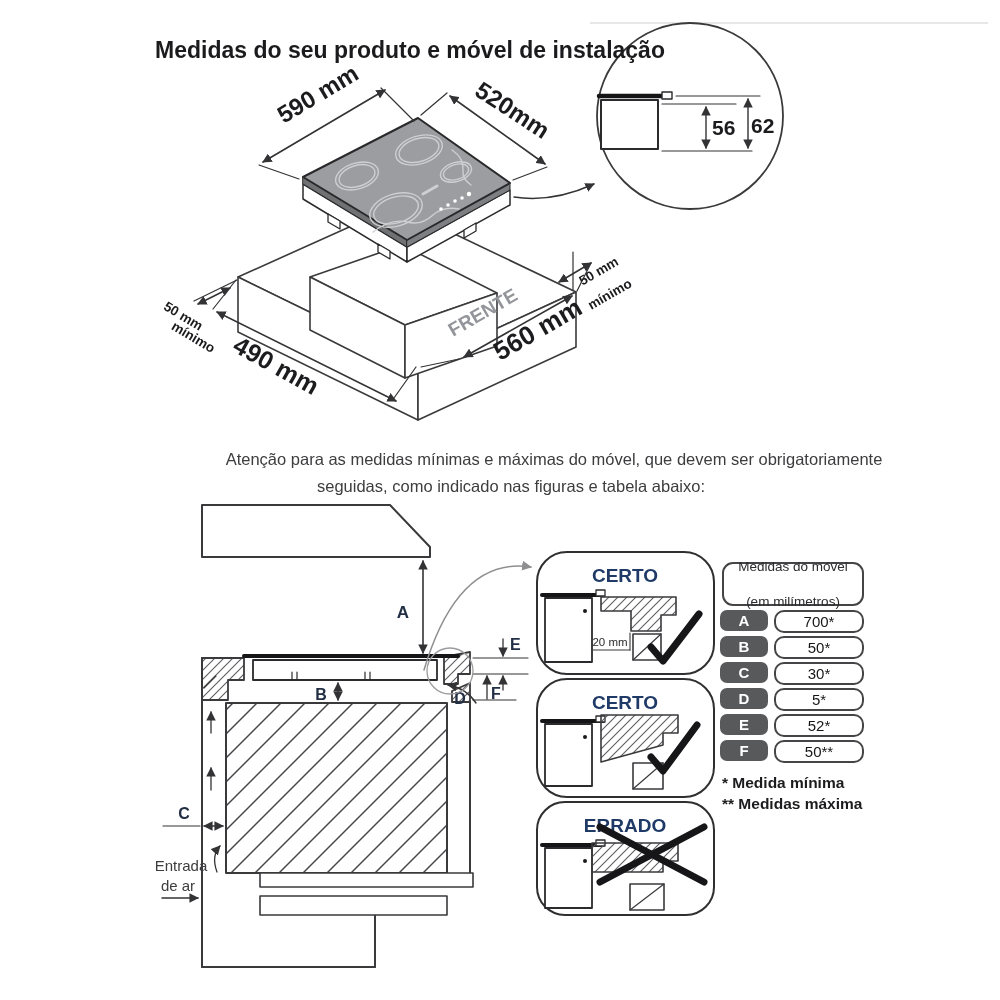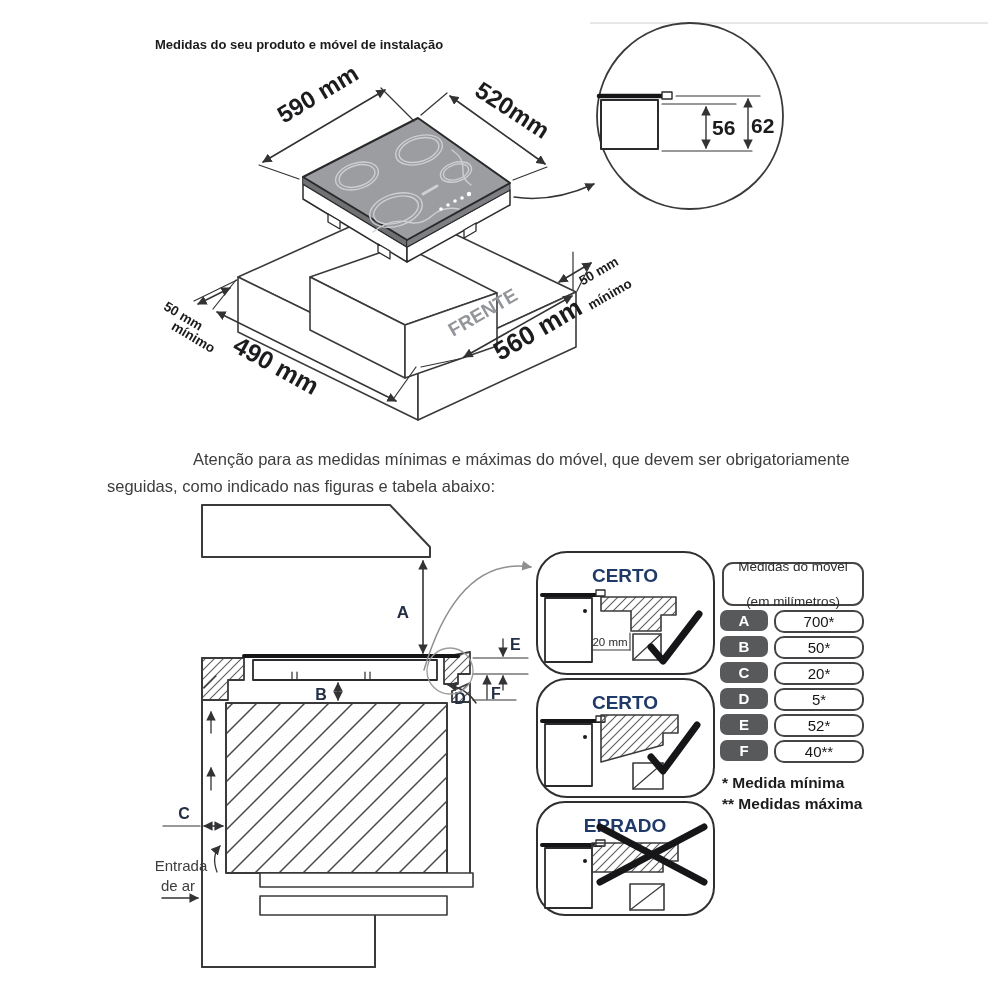--- a/index.html
+++ b/index.html
@@ -1,21 +1,21 @@
 <!DOCTYPE html>
 <html><head>
 <meta charset="utf-8">
 <style>
   html,body{margin:0;padding:0;background:#ffffff;}
   #page{position:relative;width:1000px;height:1000px;background:#fff;overflow:hidden;
         font-family:"Liberation Sans",sans-serif;}
   #art{position:absolute;left:0;top:0;}
-  .doc-title{position:absolute;left:155px;top:37px;font-size:13px;font-weight:bold;color:#1b1b1d;}
-  .notice{position:absolute;left:107px;top:446px;width:784px;font-size:16.5px;line-height:1.62;
-          color:#3d3d3f;text-indent:86px;}
+  .doc-title{position:absolute;left:155px;top:37px;font-size:23px;font-weight:bold;color:#1b1b1d;}
+  .notice{position:absolute;left:119px;top:446px;width:784px;font-size:16.5px;line-height:1.62;
+          color:#3d3d3f;text-indent:86px;text-align:center;}
   
   .tbl-header{position:absolute;left:722px;top:562px;width:138px;height:40px;border:2px solid #454547;
       border-radius:11px;display:flex;flex-direction:column;align-items:center;justify-content:center;
       font-size:13.5px;color:#2c2c2e;line-height:1.3;background:#fff;gap:17px;}
   .tbl-row{position:absolute;left:720px;width:146px;height:20px;}
   .pill-letter{position:absolute;left:0;top:0;width:48px;height:21px;background:#58595b;border-radius:7px;
       color:#ffffff;font-weight:bold;font-size:15px;display:flex;align-items:center;justify-content:center;}
   .pill-value{position:absolute;left:54px;top:0;width:86px;height:19px;border:2px solid #454547;
       border-radius:10px;background:#fff;color:#161618;font-weight:normal;font-size:15px;
       display:flex;align-items:center;justify-content:center;}
@@ -266,31 +266,31 @@
   <div class="tbl-row" style="top:610px">
     <div class="pill-letter">A</div>
     <div class="pill-value">700*</div>
   </div>
   <div class="tbl-row" style="top:636px">
     <div class="pill-letter">B</div>
     <div class="pill-value">50*</div>
   </div>
   <div class="tbl-row" style="top:662px">
     <div class="pill-letter">C</div>
-    <div class="pill-value">20*</div>
+    <div class="pill-value">30*</div>
   </div>
   <div class="tbl-row" style="top:688px">
     <div class="pill-letter">D</div>
     <div class="pill-value">5*</div>
   </div>
   <div class="tbl-row" style="top:714px">
     <div class="pill-letter">E</div>
     <div class="pill-value">52*</div>
   </div>
   <div class="tbl-row" style="top:740px">
     <div class="pill-letter">F</div>
-    <div class="pill-value">40**</div>
+    <div class="pill-value">50**</div>
   </div>
 
   <div class="footnote" style="top:762px">* Medida mínima</div>
   <div class="footnote" style="top:783px">** Medidas máxima</div>
 
 </div>
 
 </body></html>

